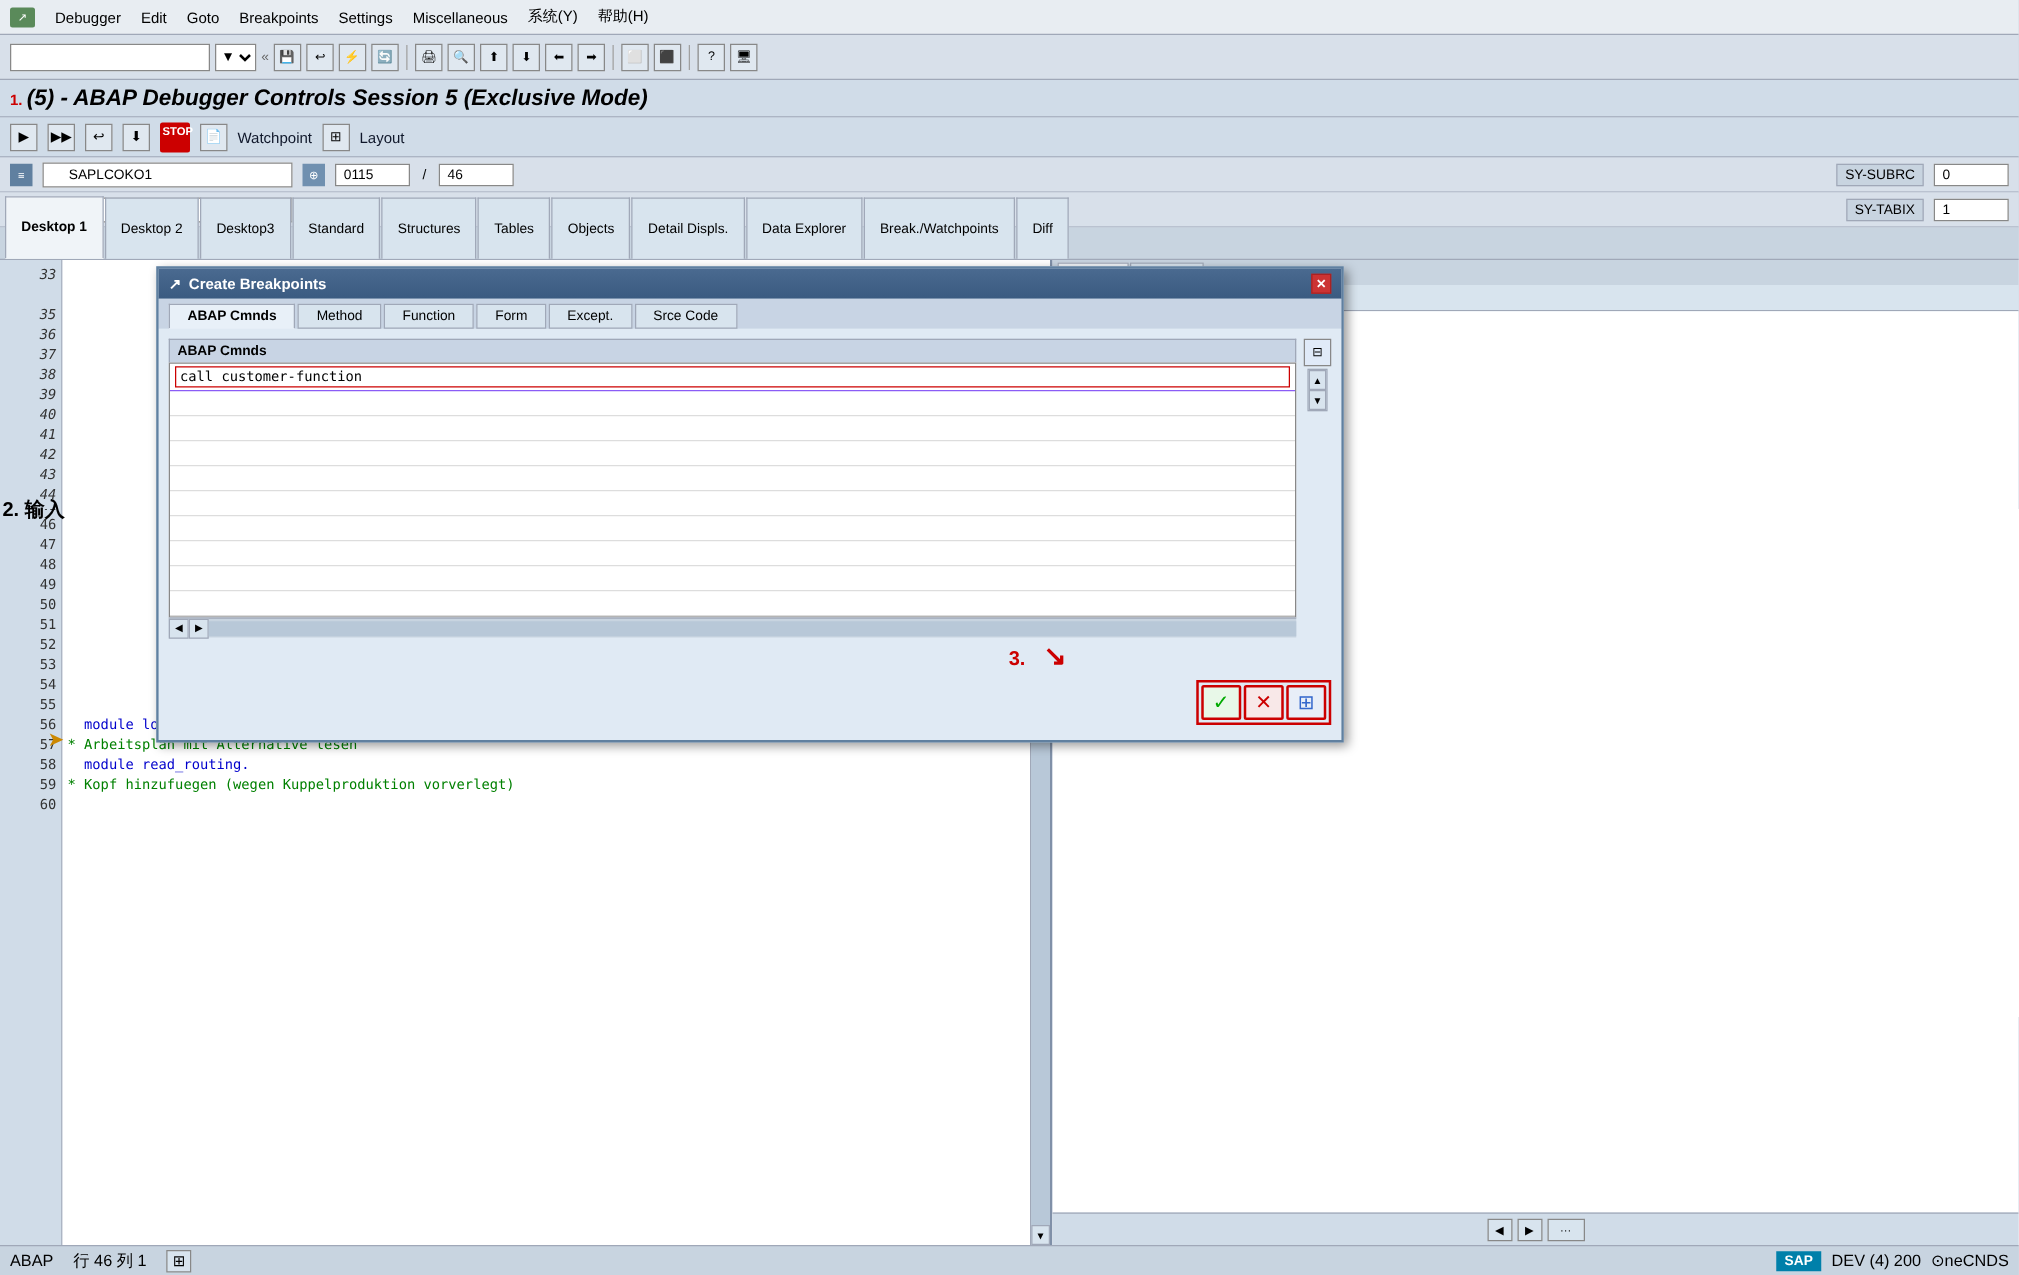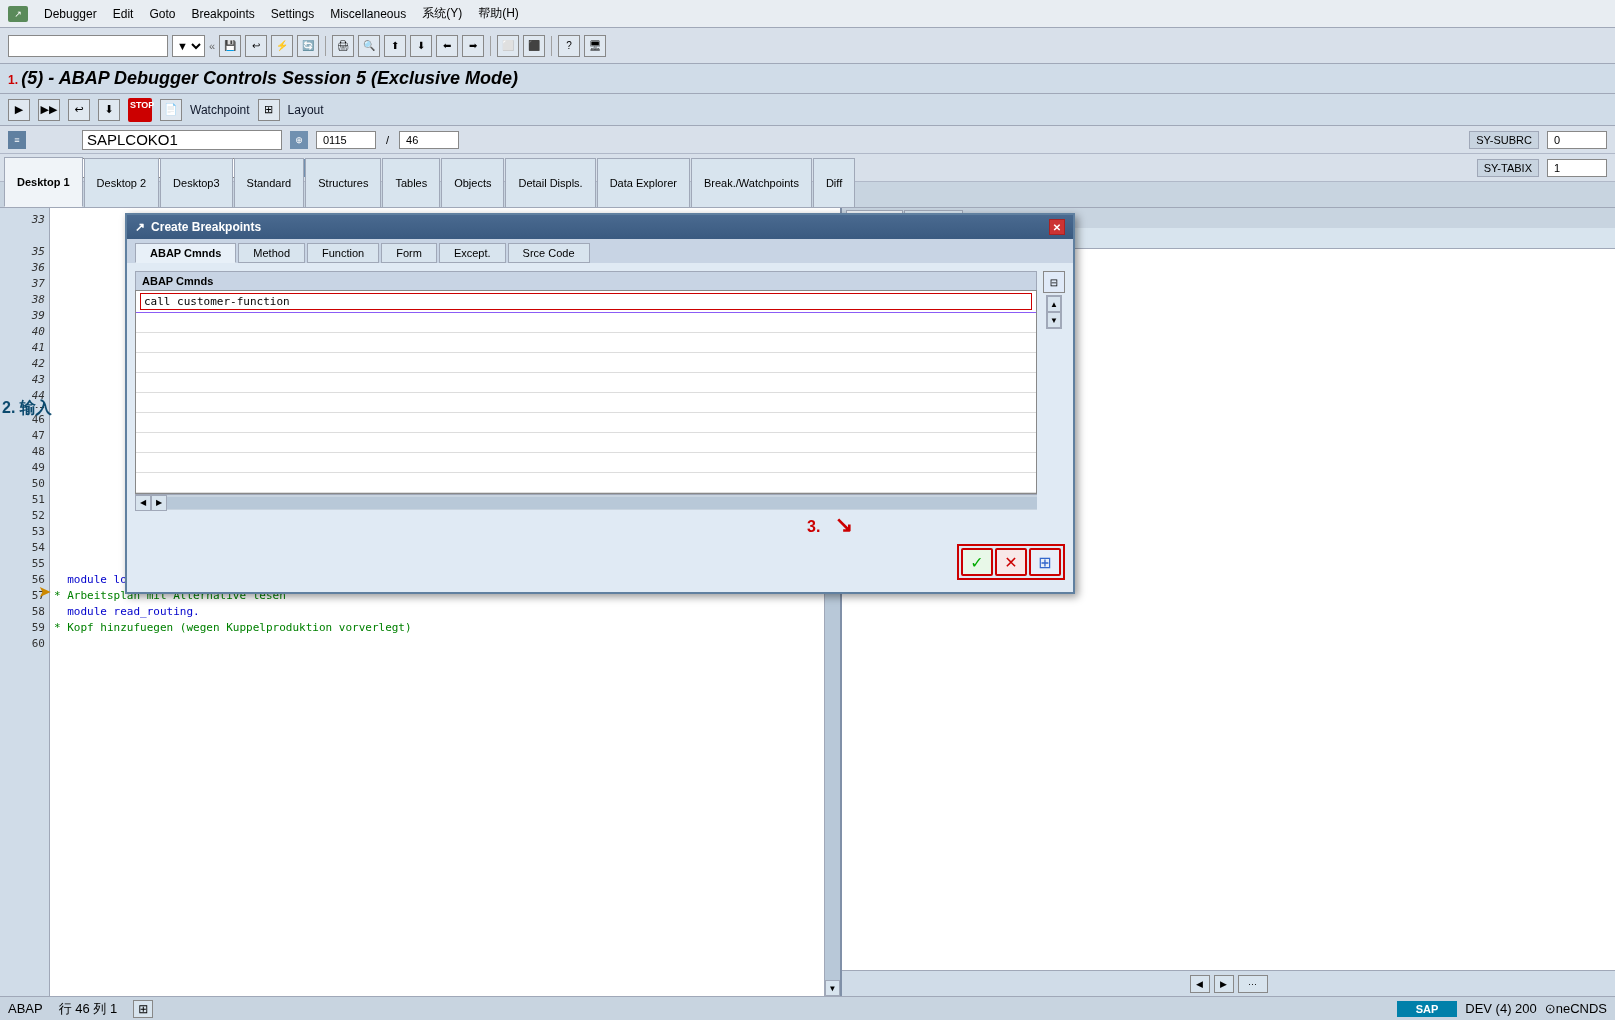--- a/index.html
+++ b/index.html
@@ -24,21 +24,21 @@
 
     
     .action-toolbar { background: #d0dce8; padding: 3px 8px; display: flex; align-items: center; gap: 8px; height: 32px; border-bottom: 1px solid #a0a8b8; }
     .action-btn { width: 22px; height: 22px; background: #e0e8f0; border: 1px solid #888; cursor: pointer; display: flex; align-items: center; justify-content: center; font-size: 11px; }
     .stop-btn { background: #cc0000; border: 2px solid #cc0000; color: white; font-weight: bold; font-size: 9px; width: 24px; height: 24px; border-radius: 2px; }
     .action-link { color: #0f172a; cursor: pointer; font-size: 12px; display: flex; align-items: center; gap: 3px; }
 
     
     .info-row { background: #d8e0ea; padding: 3px 8px; display: flex; align-items: center; gap: 8px; height: 28px; border-bottom: 1px solid #b0b8c8; }
     .info-icon { width: 18px; height: 18px; background: #6080a0; color: white; display: flex; align-items: center; justify-content: center; font-size: 9px; border: 1px solid #4060808; }
-    .info-input { height: 20px; border: 1px solid #888; background: white; padding: 2px 4px; font-size: 15px; margin-left: 48px; }
+    .info-input { height: 20px; border: 1px solid #888; background: white; padding: 2px 20px; font-size: 11px; }
     .info-label { font-size: 11px; color: #000; background: #c8d4e0; padding: 2px 6px; border: 1px solid #a0a8b8; min-width: 60px; }
     .info-value { font-size: 11px; color: #000; background: white; padding: 2px 6px; border: 1px solid #888; min-width: 60px; }
     .slash { font-size: 11px; padding: 0 2px; }
 
     
     .tabs-row { display: flex; background: #c8d4e0; border-bottom: 1px solid #a0a8b8; height: 26px; align-items: flex-end; padding-left: 4px; gap: 1px; }
     .tab { padding: 18px 12px; border: 1px solid #a0a8b8; border-bottom: none; cursor: pointer; font-size: 11px; background: #d8e4ee; color: #000; }
     .tab.active { background: #f0f4f8; font-weight: bold; border-bottom: 1px solid #f0f4f8; }
     .line-numbers { width: 50px; background: #d0dce8; border-right: 1px solid #a0a8b8; padding: 4px 0; text-align: right; }
     .line-num { height: 16px; padding-right: 4px; font-size: 11px; color: #333; font-family: monospace; line-height: 16px; }
@@ -69,21 +69,21 @@
     .h-scroll-track { flex: 1; background: #b8c8d8; height: 12px; }
     .dialog-btn { width: 32px; height: 28px; border: 2px solid; cursor: pointer; display: flex; align-items: center; justify-content: center; font-size: 14px; border-radius: 2px; }
     .btn-confirm { background: #e8f8e8; border-color: #cc0000; }
     .btn-cancel { background: #f8e8e8; border-color: #cc0000; }
     .btn-misc { background: #e8eef8; border-color: #cc0000; }
 
     
     .status-bar { background: #c8d4e0; border-top: 1px solid #a0a8b8; height: 24px; display: flex; align-items: center; padding: 0 8px; gap: 16px; position: absolute; bottom: 0; width: 100%; }
     .status-text { font-size: 13px; color: #000; }
     .status-right { margin-left: auto; display: flex; align-items: center; gap: 8px; }
-    .sap-logo { background: #0080aa; color: white; font-weight: bold; font-size: 11px; padding: 2px 19px; }
+    .sap-logo { background: #0080aa; color: white; font-weight: bold; font-size: 11px; padding: 2px 7px; }
 
     
     .app-container { width: 1615px; height: 1020px; display: flex; flex-direction: column; position: relative; overflow: hidden; }
     .content-area { display: flex; flex: 1; position: relative; overflow: hidden; }
   </style>
 </head>
 <body>
 
 <div class="app-container">
 
@@ -178,21 +178,21 @@
     <div class="tab">Data Explorer</div>
     <div class="tab">Break./Watchpoints</div>
     <div class="tab">Diff</div>
   </div>
 
   <div class="content-area" style="flex:1; position:relative; overflow:hidden;">
 
     <div style="display:flex; flex-direction:column; width:840px; height:100%; position:relative;">
 
       <div style="position:absolute; left:2px; top:190px; z-index:50; pointer-events:none;">
-        <span style="color:#0c4a6e; font-size:16px; font-weight:bold;">2. 输入</span>
+        <span style="color:#000000; font-size:16px; font-weight:bold;">2. 输入</span>
       </div>
 
       <div style="position:absolute; left:38px; top:374px; z-index:50; pointer-events:none; color:#cc8800; font-size:16px;">➤</div>
 
       <div style="display:flex; height:200px; overflow:hidden;">
         <div class="line-numbers" style="width:50px;font-style:italic;">
           <div class="line-num">33</div>
           <div class="line-num"></div>
           <div class="line-num">35</div>
           <div class="line-num">36</div>

